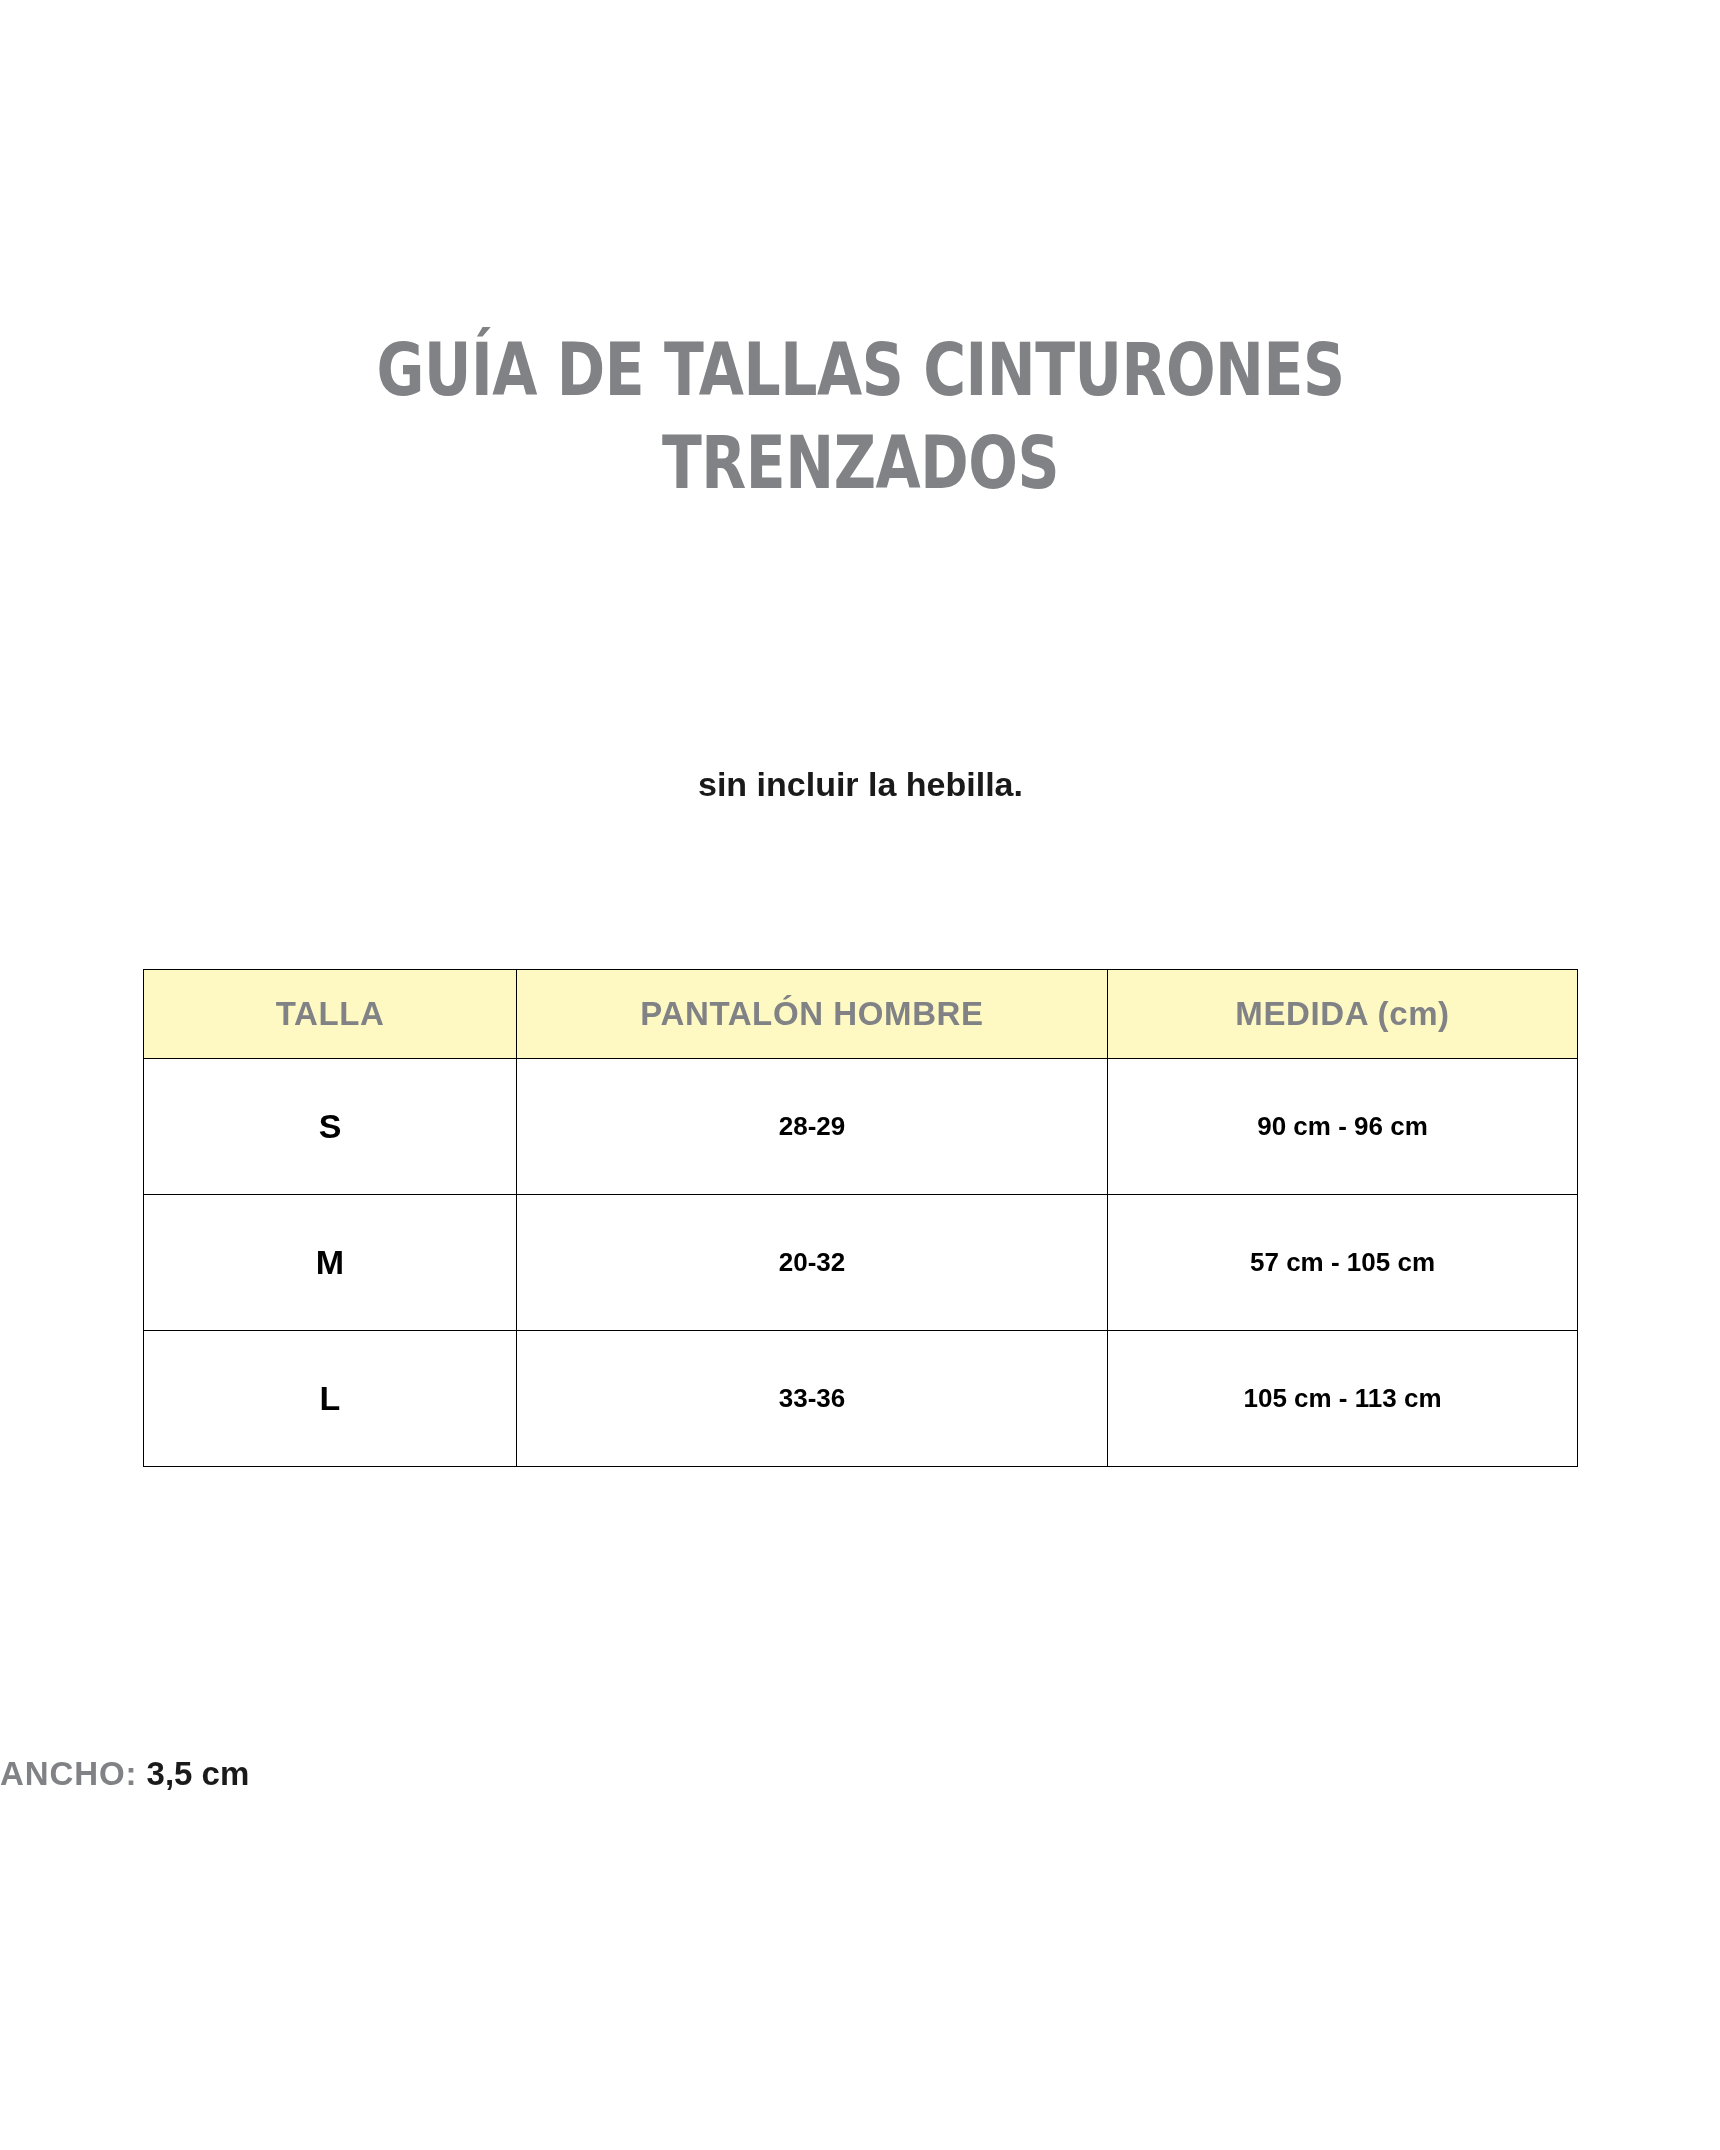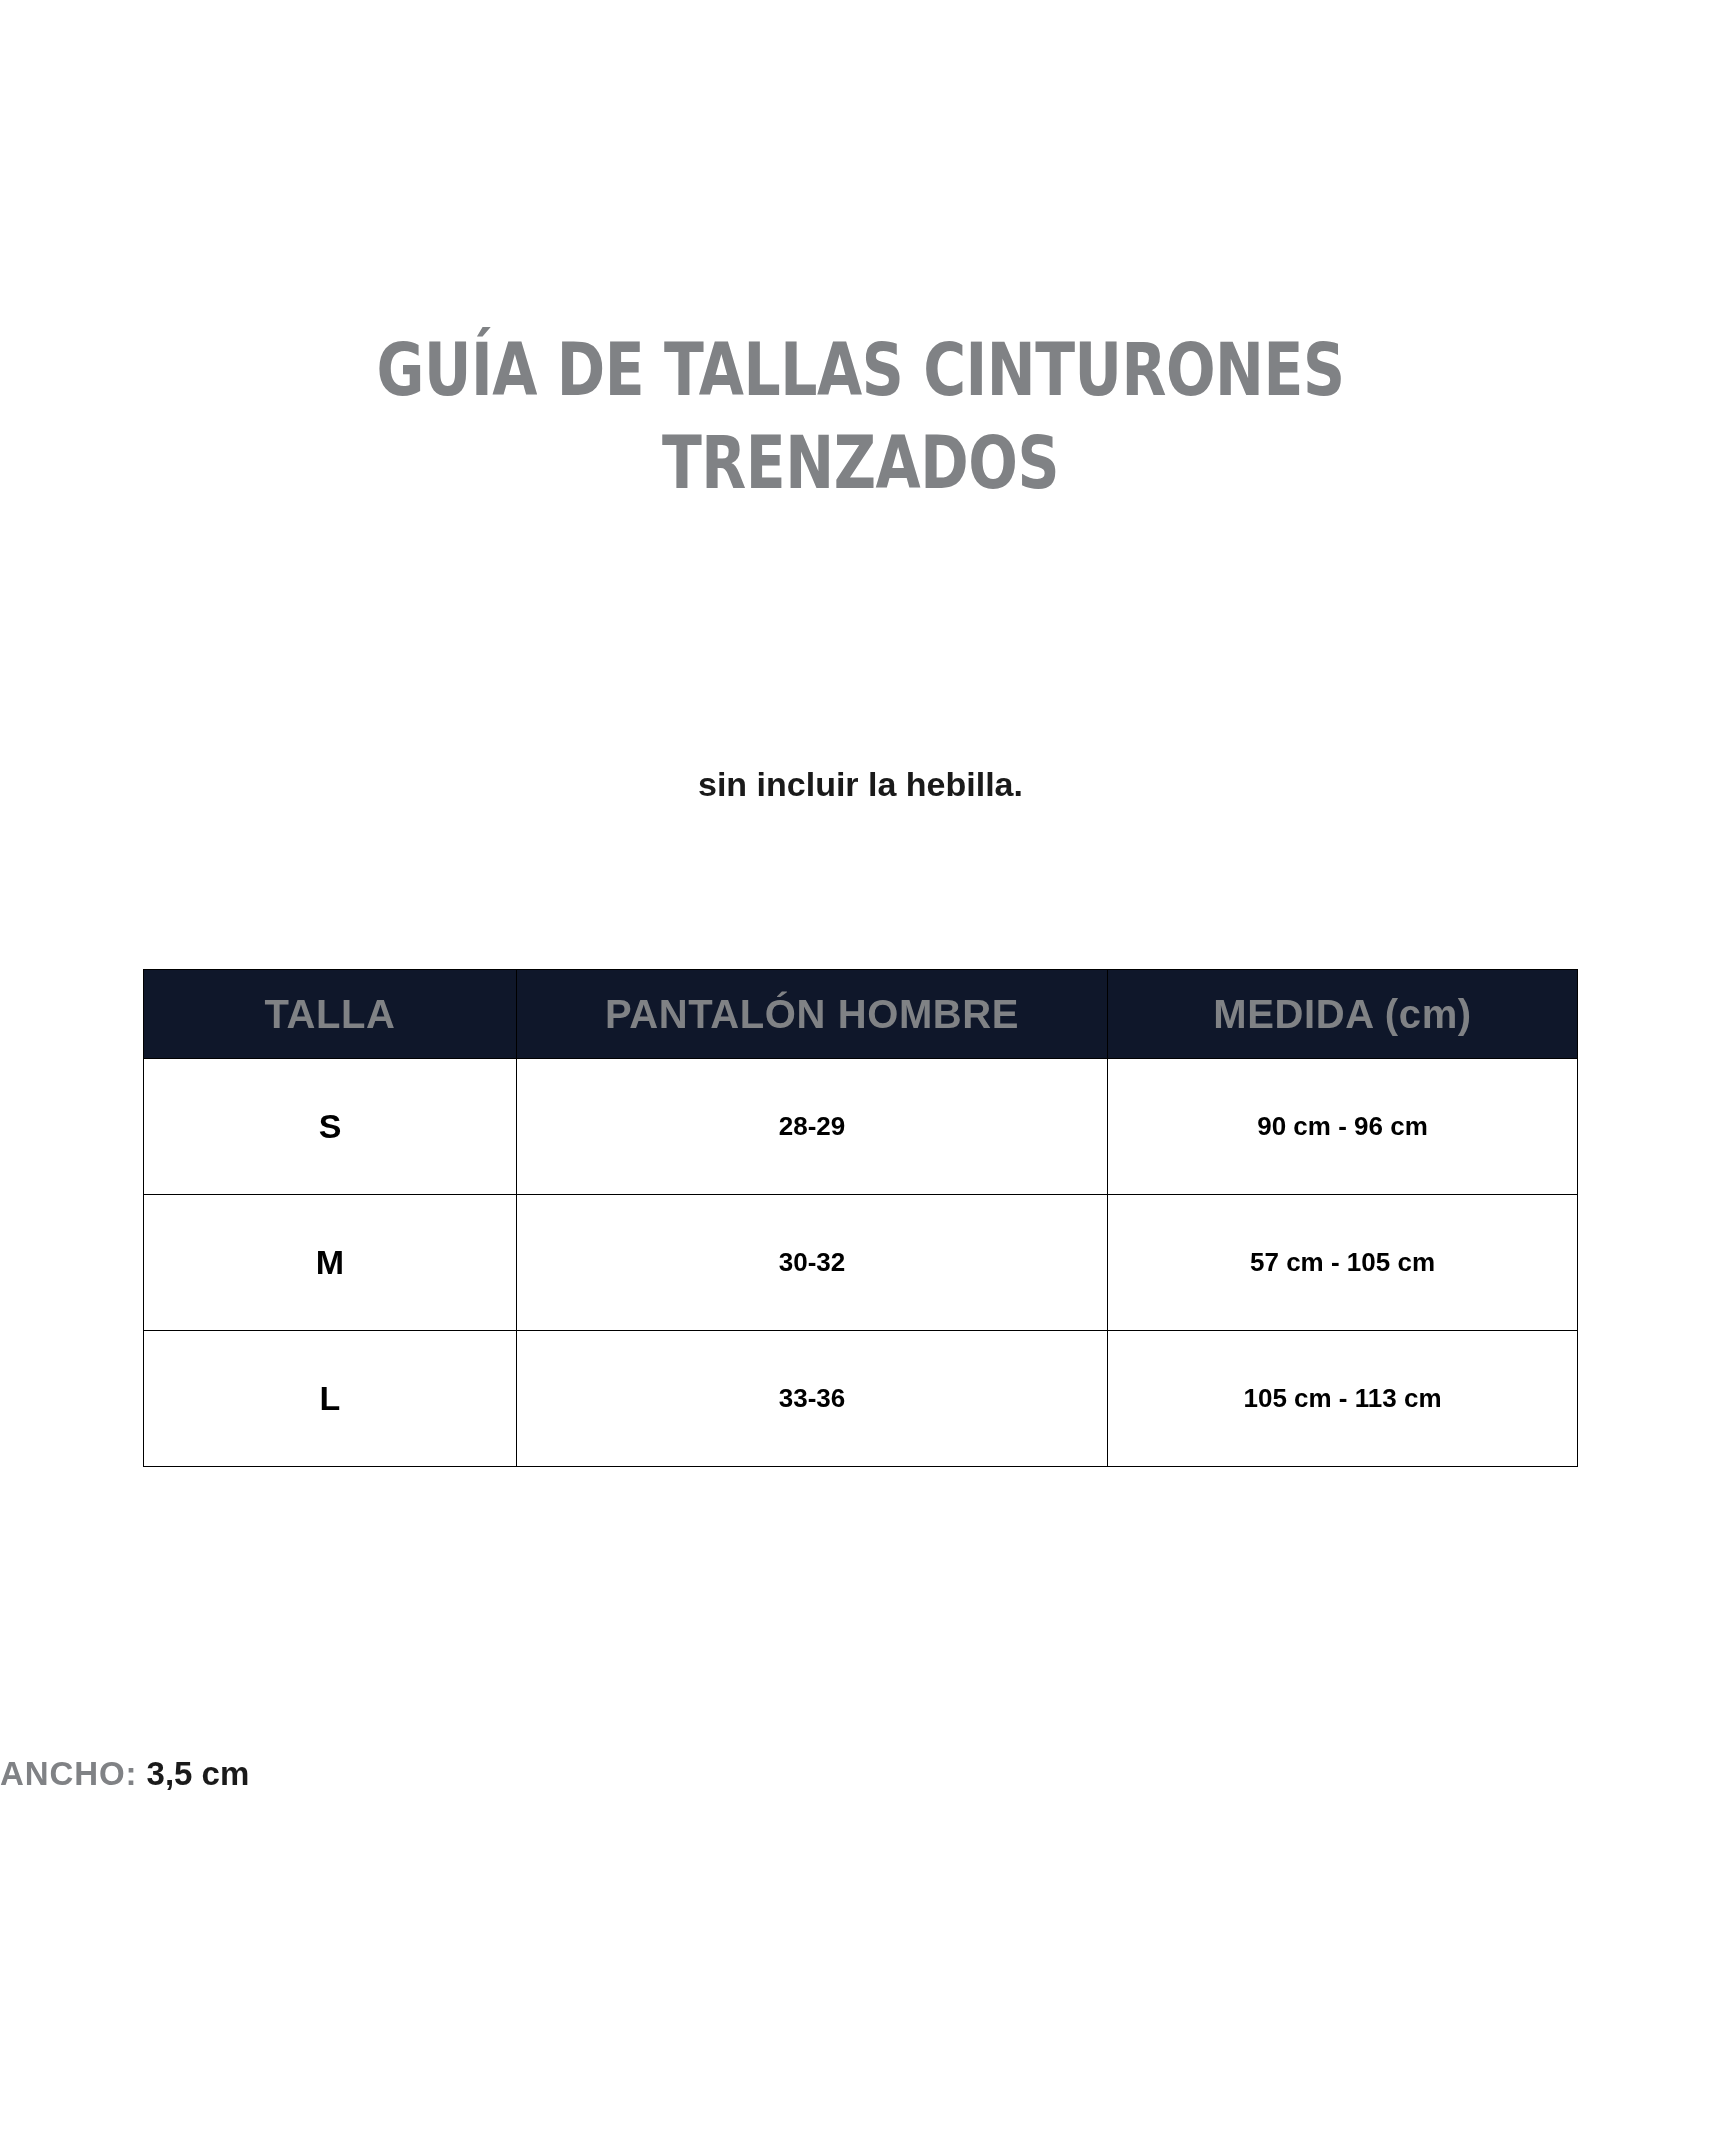--- a/index.html
+++ b/index.html
@@ -79,23 +79,23 @@
   table.size-table col.c2 { width: 591px; }
   table.size-table col.c3 { width: 470px; }
 
   table.size-table th,
   table.size-table td {
     border: 1.7px solid #000000;
     text-align: center;
     vertical-align: middle;
   }
   table.size-table thead th {
-    background: #0f172a;
+    background: #fef9c3;
     color: #808285;
-    font-size: 40px;
+    font-size: 33px;
     font-weight: 700;
     height: 86px;
     letter-spacing: 0.6px;
   }
   table.size-table tbody td {
     background: #ffffff;
     color: #000000;
     font-size: 26px;
     font-weight: 700;
     height: 133px;
@@ -151,21 +151,21 @@
         </tr>
       </thead>
       <tbody>
         <tr>
           <td class="col-size">S</td>
           <td>28-29</td>
           <td>90 cm - 96 cm</td>
         </tr>
         <tr>
           <td class="col-size">M</td>
-          <td>30-32</td>
+          <td>20-32</td>
           <td>57 cm - 105 cm</td>
         </tr>
         <tr>
           <td class="col-size">L</td>
           <td>33-36</td>
           <td>105 cm - 113 cm</td>
         </tr>
       </tbody>
     </table>
   </div>

